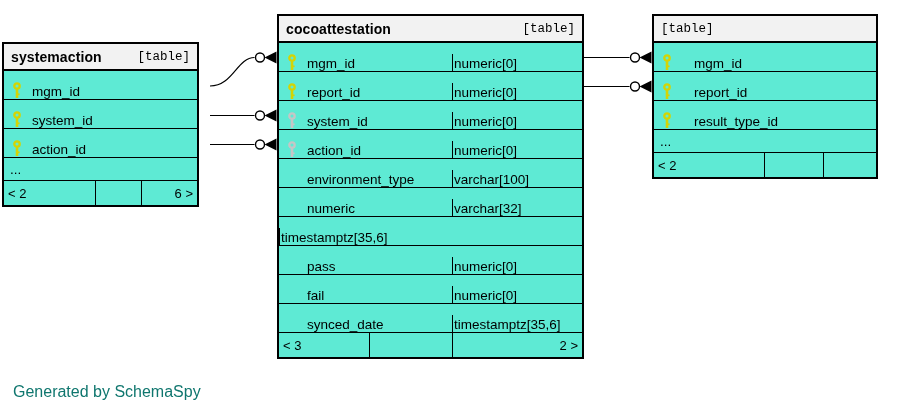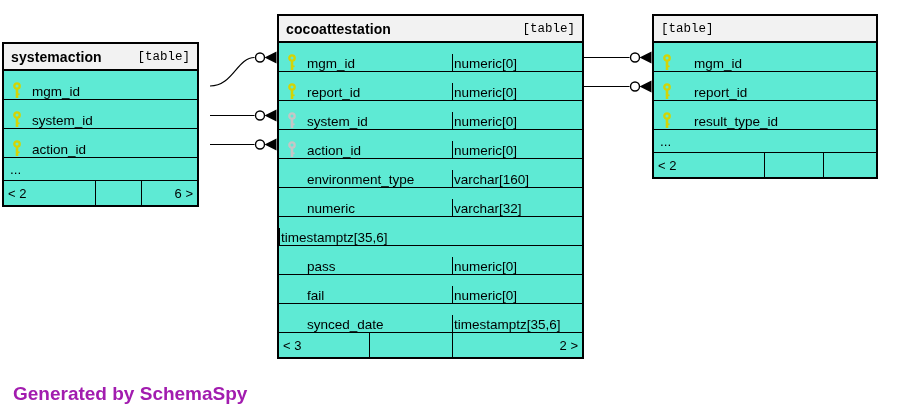--- a/index.html
+++ b/index.html
@@ -45,21 +45,21 @@
   #t-systemaction .fc.left{flex:0 0 91px;}
   #t-systemaction .fc.mid{flex:0 0 47px;}
   #t-cocoattestation{left:277px;top:14px;width:307px;height:345px;}
   #t-cocoattestation .fc.left{flex:0 0 90px;}
   #t-cocoattestation .fc.mid{flex:0 0 84px;}
   #t-cocoattestationresult{left:652px;top:14px;width:226px;height:165px;}
   #t-cocoattestationresult .fc.left{flex:0 0 110px;}
   #t-cocoattestationresult .fc.mid{flex:0 0 60px;}
   #rel-overlay{position:absolute;left:0;top:0;pointer-events:none;}
   #note{
-    position:absolute;left:13px;top:383px;font-size:19px;color:#a21caf;font-weight:bold;
+    position:absolute;left:13px;top:383px;font-size:16px;color:#0f766e;
   }
 </style>
 </head>
 <body>
 
 <div id="canvas">
 
   <div class="etable" id="t-systemaction">
     <div class="ehead">
       <span class="tname">systemaction</span>
@@ -164,21 +164,21 @@
           </span>
         <span class="colname">action_id</span>
       </div>
       <div class="cell type">numeric[0]</div>
     </div>
     <div class="erow">
       <div class="cell name">
         <span class="keyslot"></span>
         <span class="colname">environment_type</span>
       </div>
-      <div class="cell type">varchar[160]</div>
+      <div class="cell type">varchar[100]</div>
     </div>
     <div class="erow">
       <div class="cell name">
         <span class="keyslot"></span>
         <span class="colname">numeric</span>
       </div>
       <div class="cell type">varchar[32]</div>
     </div>
     <div class="erow">
       <div class="cell type">timestamptz[35,6]</div>

